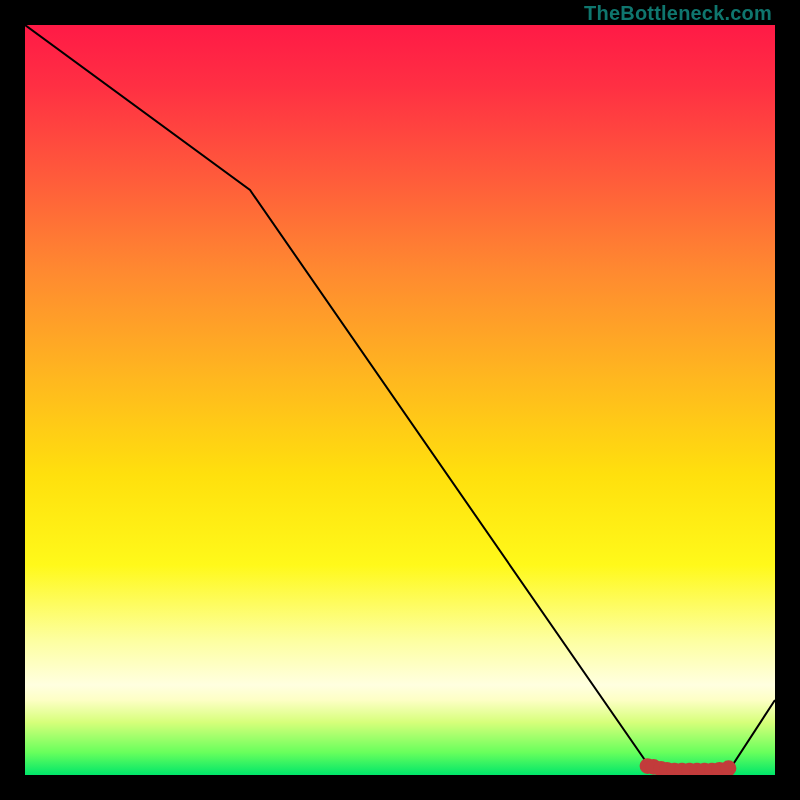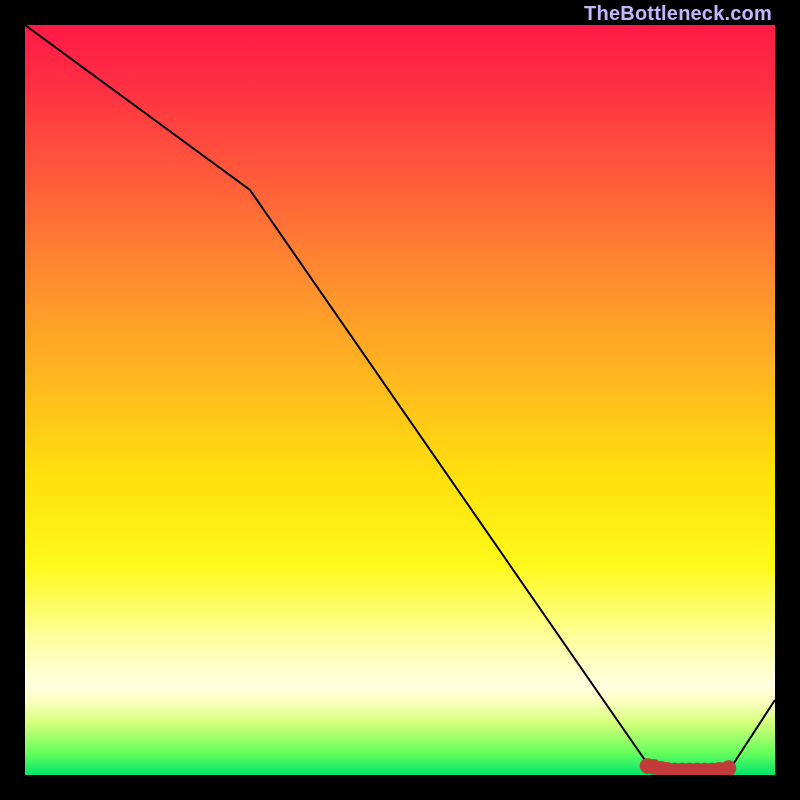--- a/index.html
+++ b/index.html
@@ -43,21 +43,21 @@
     position: absolute;
     left: 0;
     top: 0;
     width: 100%;
     height: 100%;
   }
   .watermark {
     position: absolute;
     top: 2px;
     right: 28px;
-    color: #c4b5fd;
+    color: #0f766e;
     font-size: 20px;
     font-weight: 600;
     letter-spacing: 0.2px;
     user-select: none;
   }
   .datapoint {
     fill: #c23b3b;
     stroke: #c23b3b;
   }
 </style>

